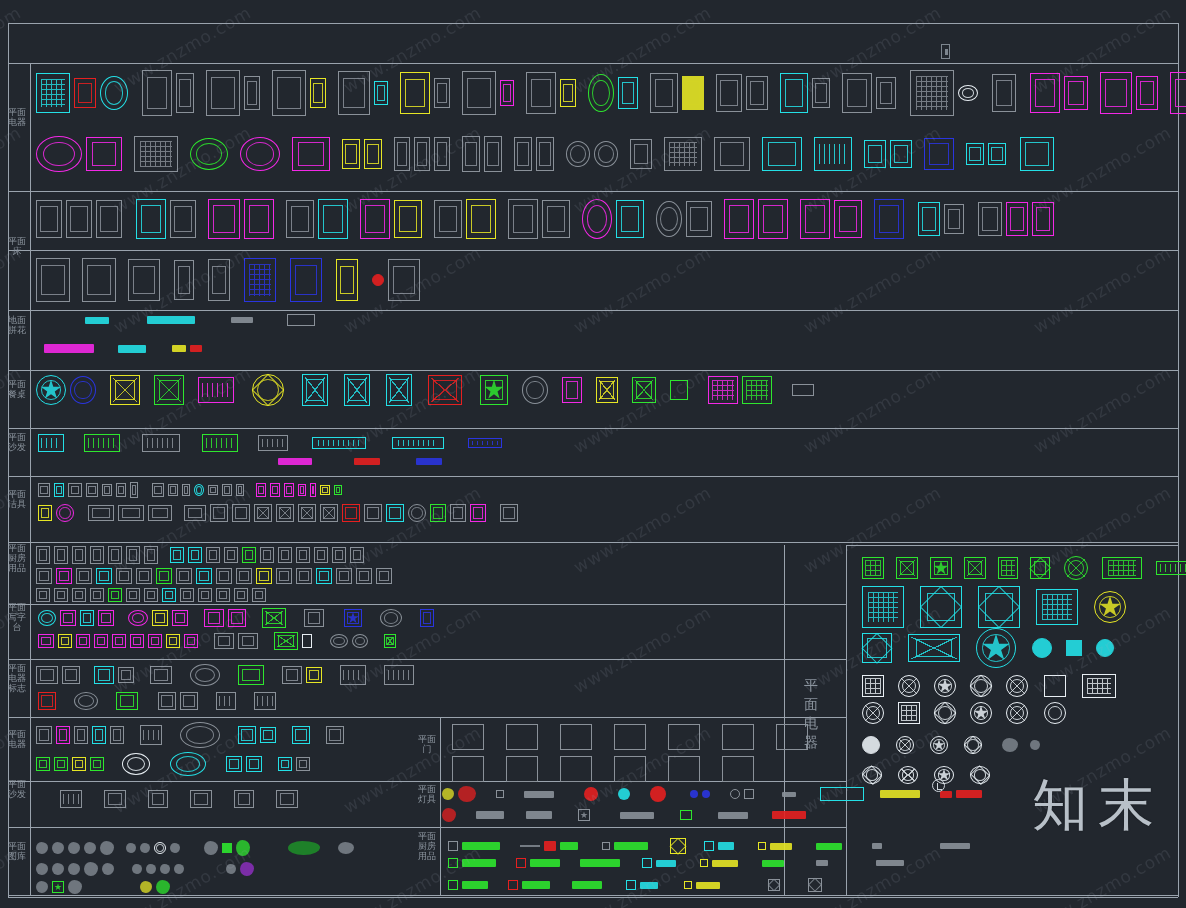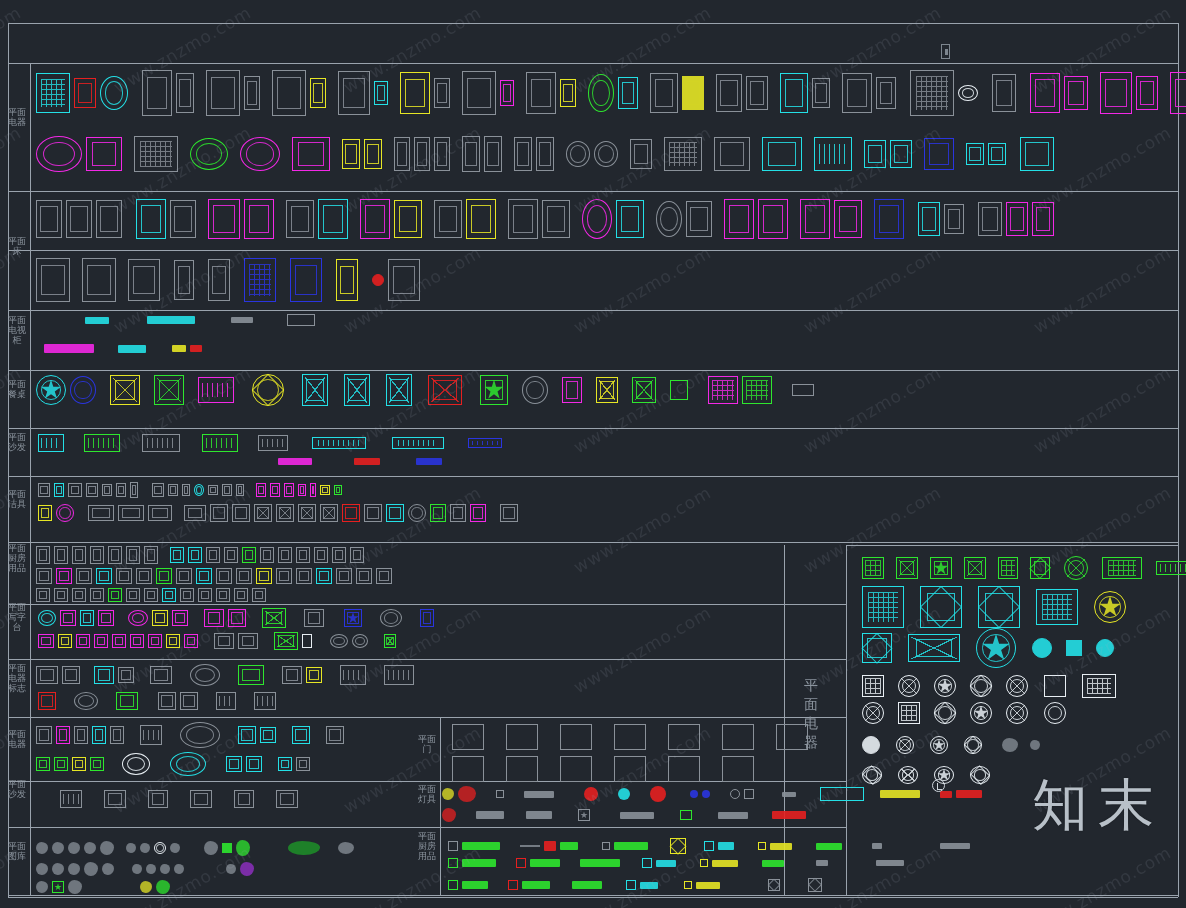--- a/index.html
+++ b/index.html
@@ -301,21 +301,21 @@
       <div class="frame-line vline" style="left: 846px; top: 545px; height: 350px;"></div>
       <div class="frame-line vline" style="left: 440px; top: 717px; height: 178px;"></div>
     </div>
 
 
   <div id="top-marker"></div>
 
   <div id="labels-layer">
       <div class="vlabel" style="left: 6px; top: 107px;">平面电器</div>
       <div class="vlabel" style="left: 6px; top: 235.5px;">平面床</div>
-      <div class="vlabel" style="left: 6px; top: 315px;">平面电视柜</div>
+      <div class="vlabel" style="left: 6px; top: 315px;">地面拼花</div>
       <div class="vlabel" style="left: 6px; top: 379px;">平面餐桌</div>
       <div class="vlabel" style="left: 6px; top: 432px;">平面沙发</div>
       <div class="vlabel" style="left: 6px; top: 489px;">平面洁具</div>
       <div class="vlabel" style="left: 6px; top: 543px;">平面厨房用品</div>
       <div class="vlabel" style="left: 6px; top: 601.5px;">平面写字台</div>
       <div class="vlabel" style="left: 6px; top: 663px;">平面电器标志</div>
       <div class="vlabel" style="left: 6px; top: 729px;">平面电器</div>
       <div class="vlabel" style="left: 6px; top: 779px;">平面沙发</div>
       <div class="vlabel" style="left: 6px; top: 841px;">平面图库</div>
       <div class="vlabel" style="left: 416px; top: 734px;">平面门</div>

